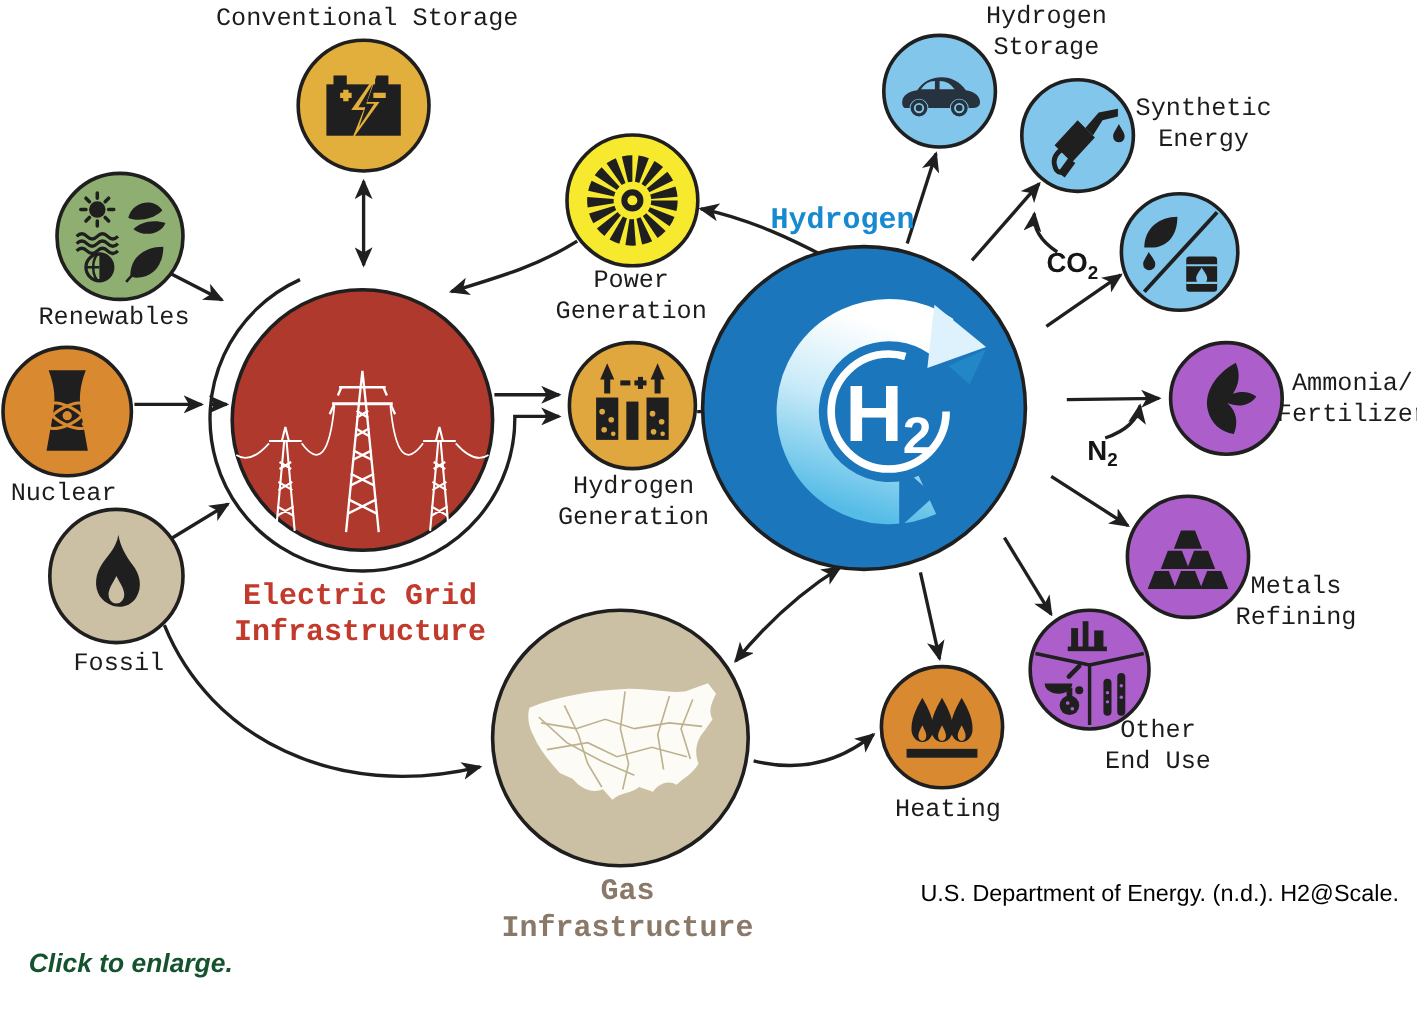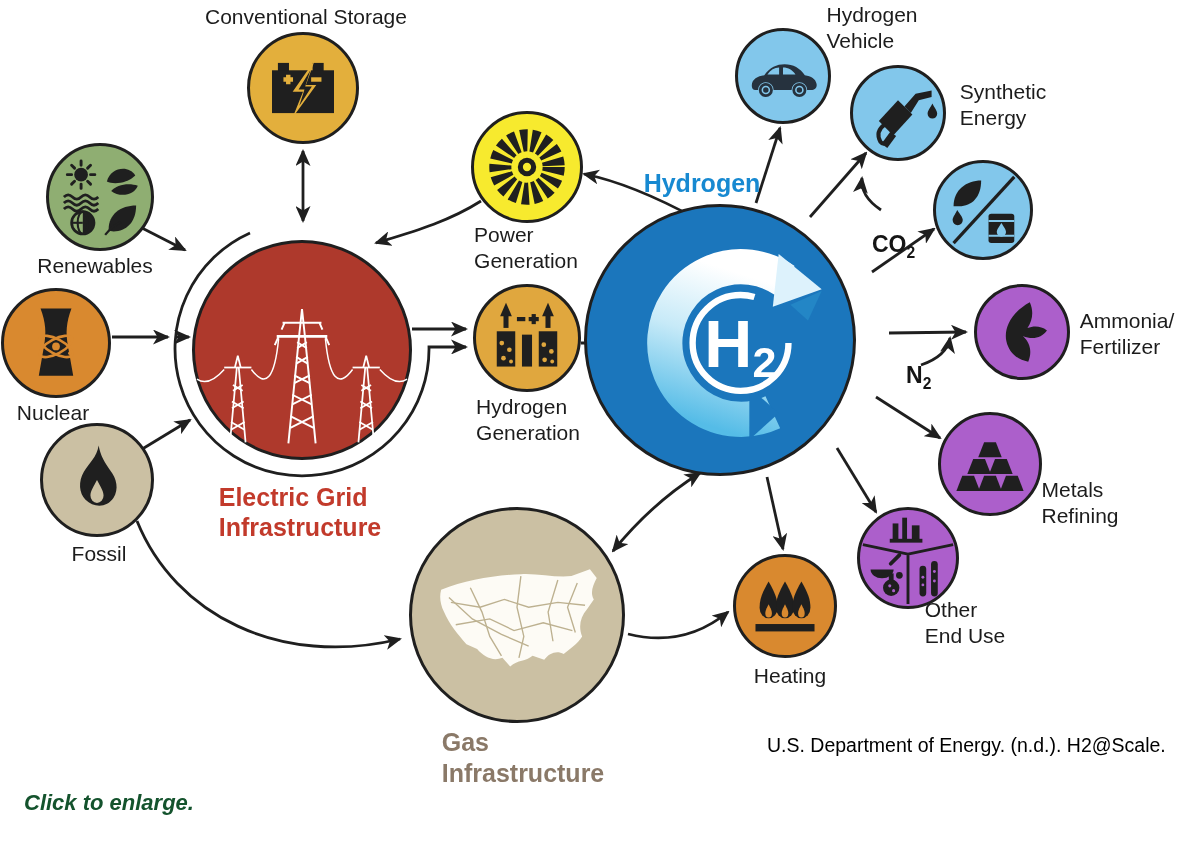--- a/index.html
+++ b/index.html
@@ -2,22 +2,22 @@
 <html style="--ink: #1f1f1f; --amber: #E3AF3C; --yellow: #F7EA2E; --gold: #E0A73E; --green: #8FAE72; --orange: #D9892F; --tan: #CBC0A3; --tan_line: #BDB190; --map_white: #FDFBF5; --red: #AE392C; --red_label: #C23A2B; --blue: #1B76BC; --light_blue: #82C7EB; --purple: #AC5FCB; --brown_label: #8A7968; --hyd_label: #1789D1; --link: #0563C1; --car: #26323E;"><head>
 <meta charset="utf-8">
 <style>
   html,body{margin:0;padding:0;background:#ffffff;}
   .stage{position:relative;width:1181px;height:851px;background:#fff;overflow:hidden;
          font-family:"Liberation Sans","DejaVu Sans",sans-serif;color:var(--ink);}
   svg.wires{position:absolute;left:0;top:0;pointer-events:none;}
   .node{position:absolute;border-radius:50%;border:3px solid var(--ink);
         display:flex;align-items:center;justify-content:center;box-sizing:border-box;}
   .node svg{display:block;}
-  .nlabel{position:absolute;transform:translateX(-50%);
-          font-size:21px;line-height:1.25;color:#1c1c1c;white-space:nowrap;}
+  .nlabel{position:absolute;transform:translateX(-50%);text-align:center;
+          font-size:21px;line-height:1.25;color:#1c1c1c;white-space:nowrap;font-family:Liberation Mono, monospace;}
   .nlabel span{display:block;}
   .nlabel.bold-red{font-weight:bold;color:var(--red_label);font-size:25px;line-height:1.2;}
   .nlabel.bold-brown{font-weight:bold;color:var(--brown_label);font-size:25px;line-height:1.25;}
   .nlabel.bold-blue{font-weight:bold;color:var(--hyd_label);font-size:25px;}
   .molecule{position:absolute;font-weight:bold;font-size:23px;color:#151515;}
   .molecule sub{font-size:0.68em;}
   .citation{position:absolute;left:767px;top:731px;font-size:19.5px;line-height:1.45;color:#000;}
   .citation a{color:var(--link);text-decoration:underline;}
   .caption{position:absolute;left:24px;top:790px;font-weight:bold;font-style:italic;
            font-size:22px;color:#14532d;}
@@ -102,21 +102,21 @@
   </div>
   <div class="nlabel" style="left:528px;top:394px;">
     <span>Hydrogen</span>
       <span>Generation</span>
   </div>
   <div class="nlabel bold-blue" style="left:702px;top:168px;">
       <span>Hydrogen</span>
     </div>
   <div class="nlabel" style="left:872px;top:2px;">
     <span>Hydrogen</span>
-      <span>Vehicle</span>
+      <span>Storage</span>
   </div>
   <div class="nlabel" style="left:1003px;top:79px;">
     <span>Synthetic</span>
       <span>Energy</span>
   </div>
   <div class="nlabel" style="left:1127px;top:308px;">
     <span>Ammonia/</span>
       <span>Fertilizer</span>
   </div>
   <div class="nlabel" style="left:1080px;top:477px;">
@@ -128,21 +128,21 @@
       <span>End Use</span>
   </div>
   <div class="nlabel" style="left:790px;top:663px;">
       <span>Heating</span>
     </div>
   <div class="nlabel bold-brown" style="left:523px;top:727px;">
     <span>Gas</span>
       <span>Infrastructure</span>
   </div>
 
-  <div class="molecule" style="left:872px;top:206px;margin-top:25px;">
+  <div class="molecule" style="left:872px;top:206px;">
     <span>CO</span><sub>2</sub>
   </div>
   <div class="molecule" style="left:906px;top:362px;">
     <span>N</span><sub>2</sub>
   </div>
 
   <div class="node" style="left:247px;top:32px;width:112px;height:112px;background:var(--amber);">
     <svg viewBox="0 0 100 84" width="74" height="62">
       <rect x="16" y="8" width="15" height="12" fill="var(--ink)"></rect>
       <rect x="63" y="8" width="15" height="12" fill="var(--ink)"></rect>

